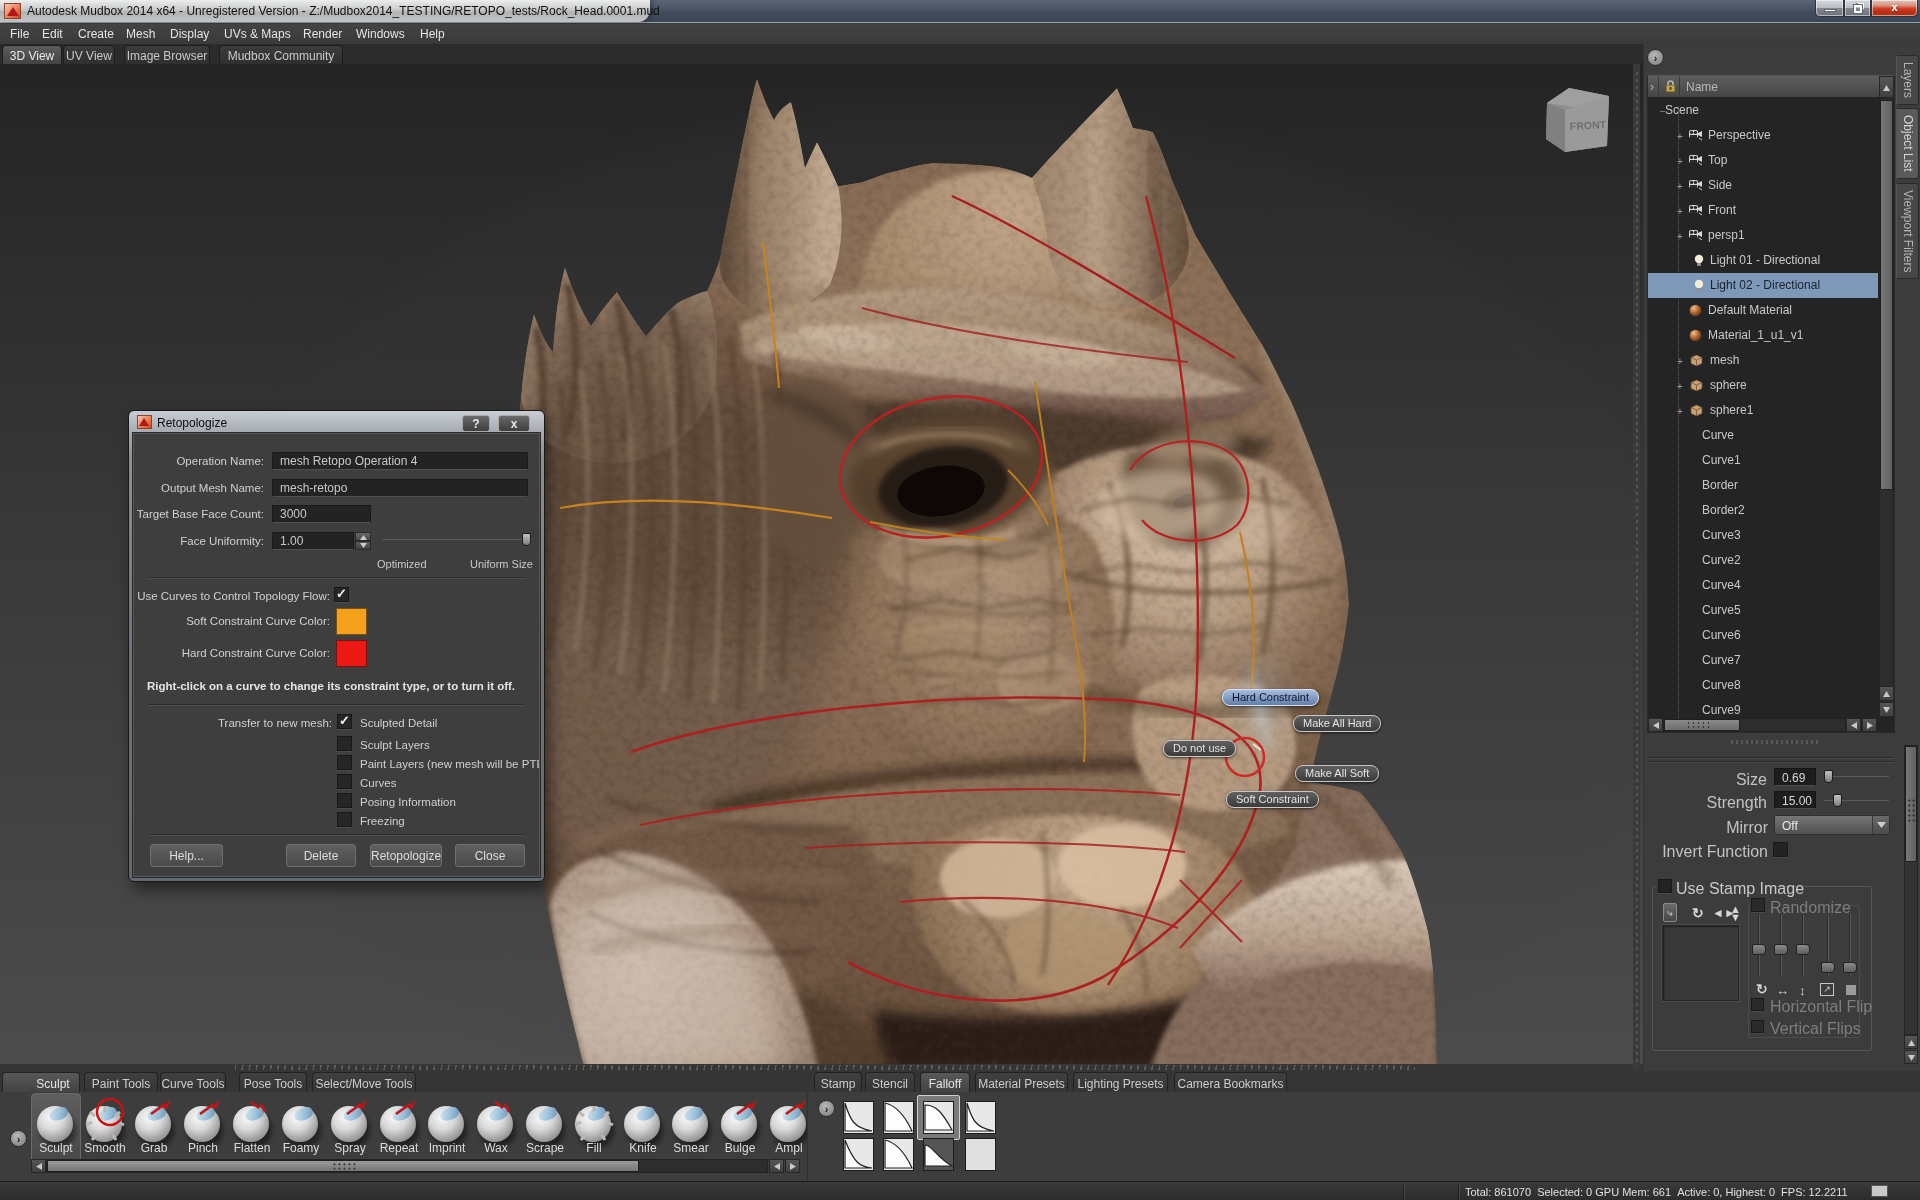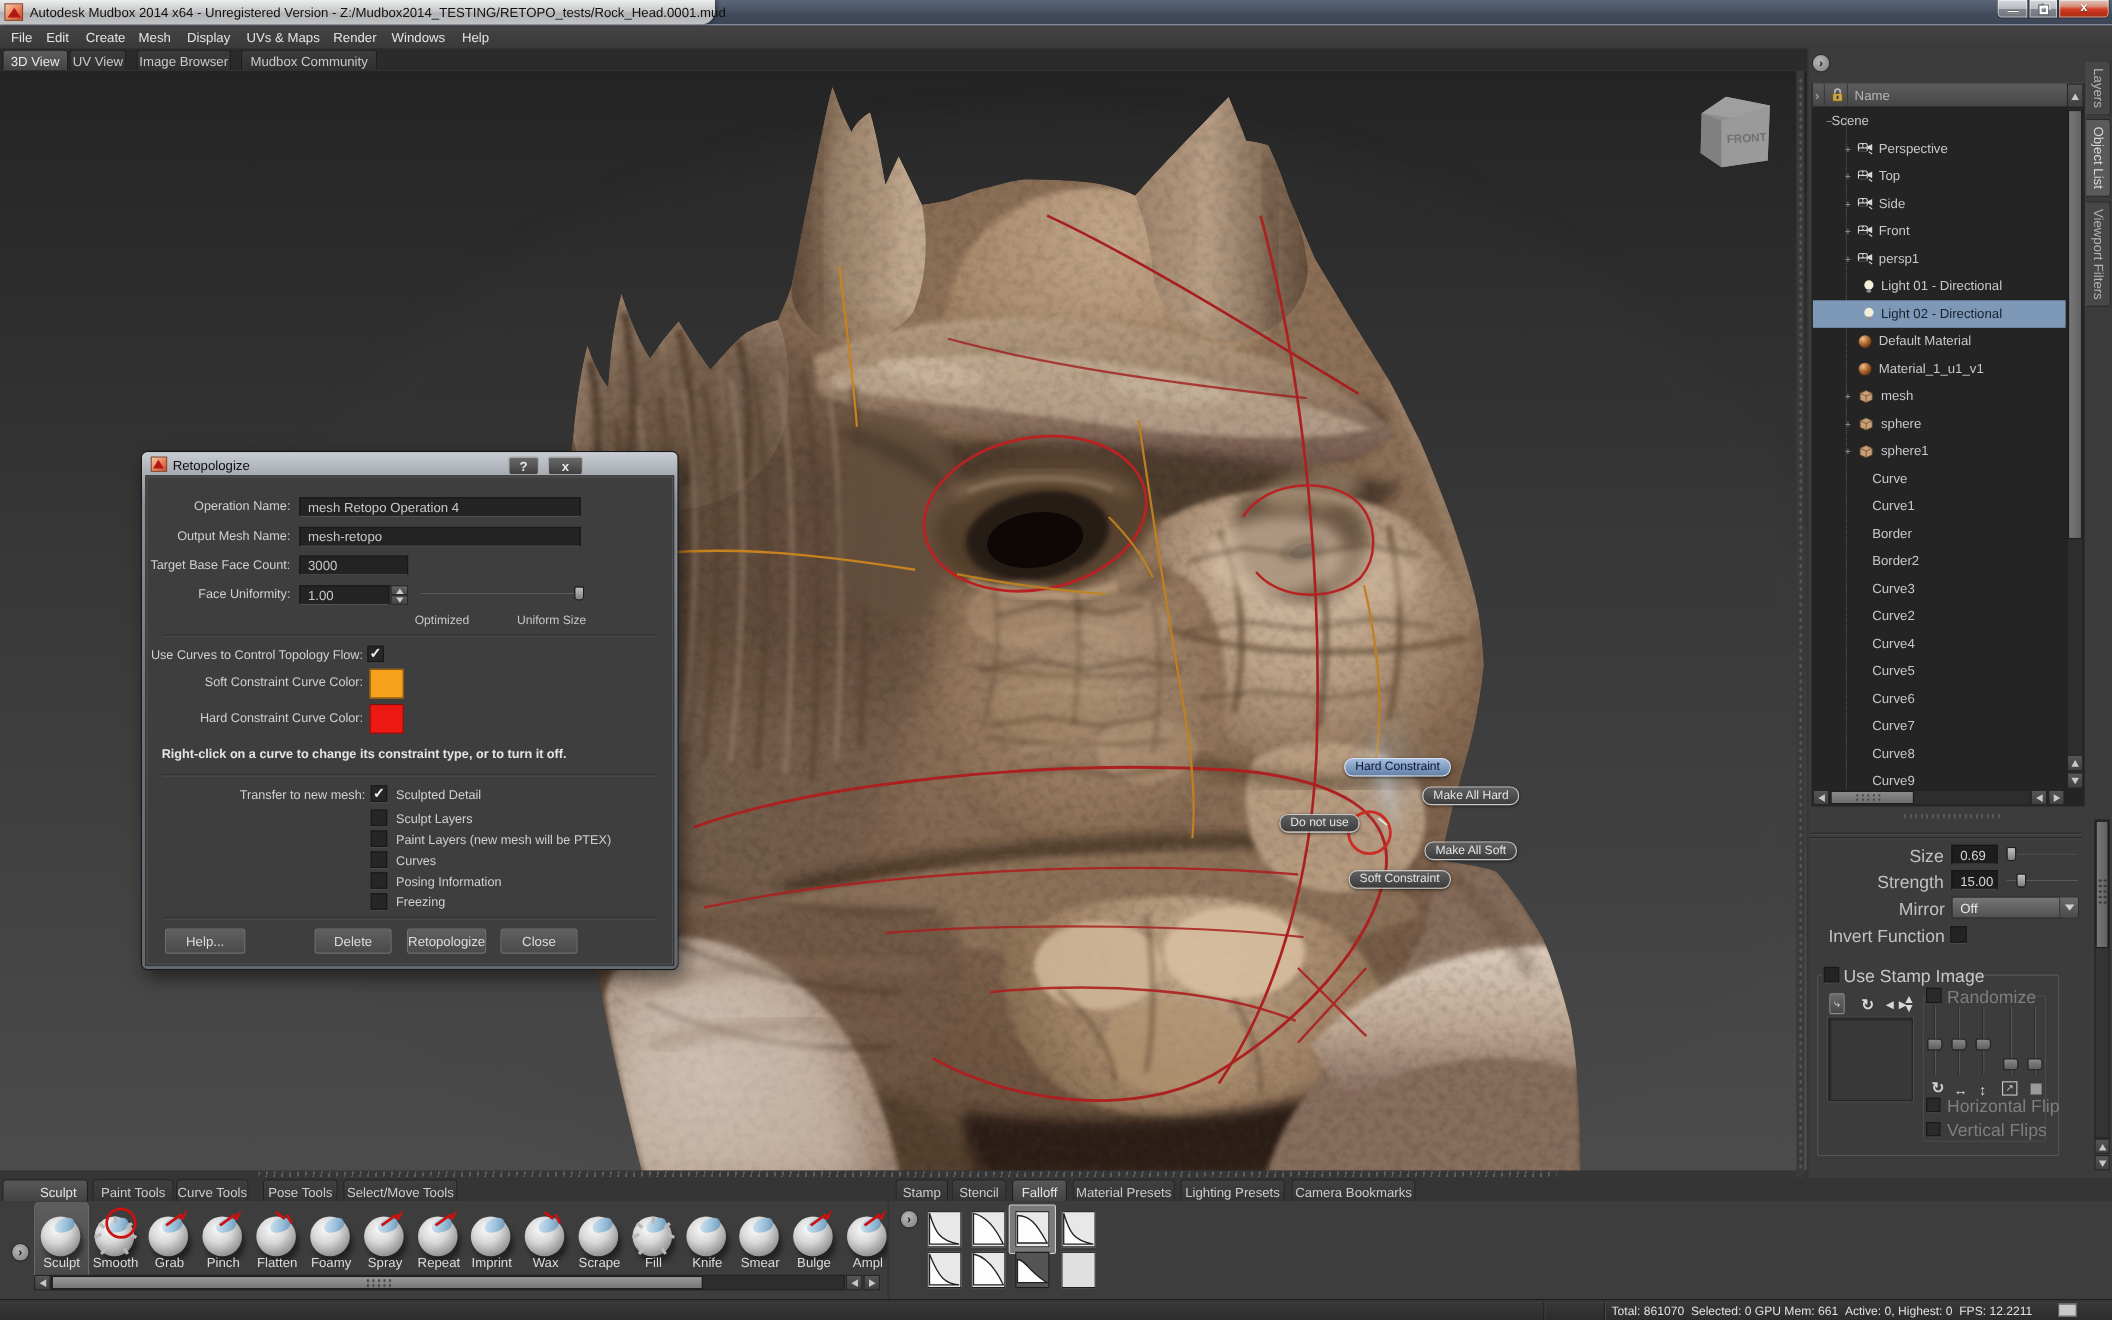--- a/index.html
+++ b/index.html
@@ -71,21 +71,21 @@
 #toolbar{position:absolute;left:0;top:1092px;width:807px;height:89px;background:#3d3d3d;}
 #fallpanel{position:absolute;left:807px;top:1092px;width:1113px;height:89px;background:#3d3d3d;border-left:1px solid #313131;}
 .tsel{position:absolute;left:31px;top:1px;width:50px;height:70px;background:linear-gradient(#5e5e5e,#484848);border:1px solid #6a6a6a;border-radius:4px;}
 .ticon{position:absolute;width:36px;height:36px;border-radius:50%;background:radial-gradient(circle at 40% 32%,#fafafa,#d8d8d8 38%,#a0a0a0 68%,#707070 96%);box-shadow:3px 6px 5px rgba(0,0,0,.45);}
 .tsmear{position:absolute;width:19px;height:12px;border-radius:60% 40% 50% 50%;background:linear-gradient(115deg,#d3e6f2,#93bcd8 60%,#6490b4);opacity:.95;}
 .tlabel{position:absolute;top:49px;color:#dcdcdc;font-size:12px;text-align:center;width:64px;}
 .fthumb{position:absolute;width:31px;height:33px;background:#e8e8e8;border:1px solid #1c1c1c;}
 .fthumb svg{display:block;}
 #statusbar{position:absolute;left:0;top:1181px;width:1920px;height:19px;background:linear-gradient(#3a3a3a,#2c2c2c);border-top:1px solid #1c1c1c;color:#e0e0e0;font-size:11px;}
 
-#dlg{position:absolute;left:128px;top:410px;width:489px;height:472px;border-radius:6px;
+#dlg{position:absolute;left:128px;top:410px;width:417px;height:472px;border-radius:6px;
 background:linear-gradient(#c9ced4,#a9aeb5 4%,#8b9199 10%,#6f757e 50%,#62686f);border:1px solid #16181a;box-shadow:5px 7px 16px rgba(0,0,0,.5);padding:3px;}
 #dlgtitle{position:relative;height:19px;color:#0e0e0e;font-size:12px;}
 #dlgbody{position:absolute;left:4px;top:22px;right:4px;bottom:4px;background:#3e3e3e;border:1px solid #565656;outline:1px solid #2a2a2a;overflow:hidden;}
 .dlabel{position:absolute;color:#d0d0d0;font-size:11.5px;white-space:nowrap;}
 .dinput{position:absolute;background:#232323;border:1px solid #1a1a1a;border-bottom-color:#505050;color:#c8c8c8;font-size:12px;padding:1px 0 0 7px;height:18px;}
 .dbtn{position:absolute;height:23px;background:linear-gradient(#606060,#4a4a4a);border:1px solid #707070;border-radius:3px;color:#dcdcdc;font-size:12px;text-align:center;padding-top:4px;}
 .dsep{position:absolute;left:14px;right:14px;height:0;border-top:1px solid #2c2c2c;border-bottom:1px solid #4e4e4e;}
 .dchk{position:absolute;width:15px;height:15px;background:#262626;border:1px solid #181818;box-shadow:0 1px 0 rgba(255,255,255,.07);}
 .dck{position:absolute;color:#f0f0f0;font-size:13px;font-weight:bold;}
 </style>

